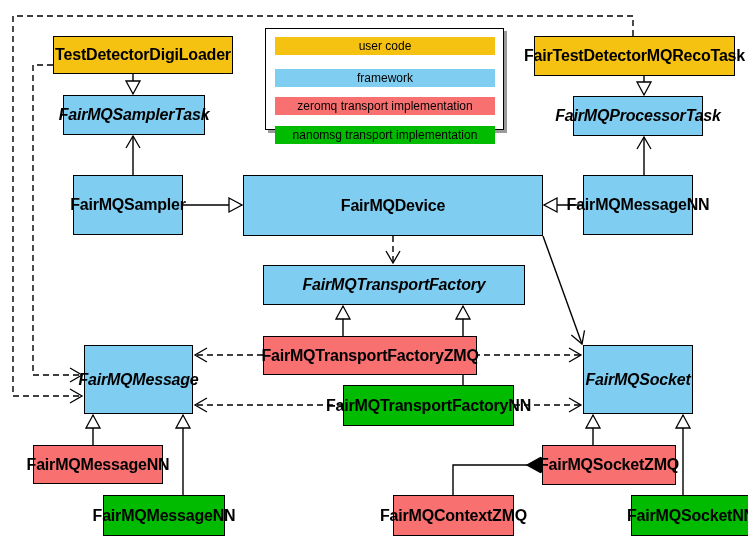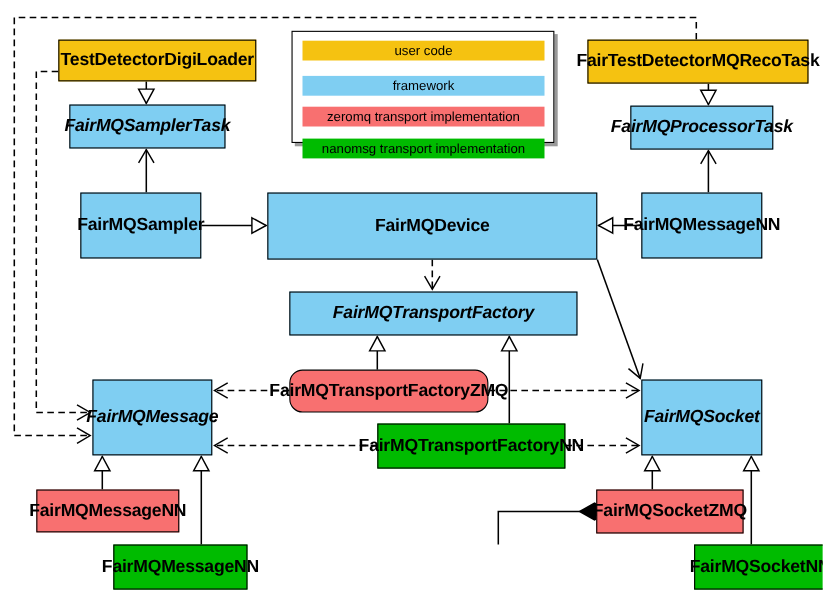--- a/index.html
+++ b/index.html
@@ -102,21 +102,21 @@
       <span>FairMQDevice</span>
     </div>
   <div class="node c-fw" style="left:583px;top:175px;width:110px;height:60px;">
       <span>FairMQMessageNN</span>
     </div>
 
   <div class="node c-fw abstract" style="left:263px;top:265px;width:262px;height:40px;">
       <span>FairMQTransportFactory</span>
     </div>
 
-  <div class="node c-zmq" style="left:263px;top:336px;width:181px;height:39px;border-radius:12px;">
+  <div class="node c-zmq" style="left:263px;top:336px;width:214px;height:39px;">
       <span>FairMQTransportFactoryZMQ</span>
     </div>
   <div class="node c-nn" style="left:343px;top:385px;width:171px;height:41px;">
       <span>FairMQTransportFactoryNN</span>
     </div>
 
   <div class="node c-fw abstract" style="left:84px;top:345px;width:109px;height:69px;">
       <span>FairMQMessage</span>
     </div>
   <div class="node c-fw abstract" style="left:583px;top:345px;width:110px;height:69px;">
@@ -126,17 +126,20 @@
   <div class="node c-zmq" style="left:33px;top:445px;width:130px;height:39px;">
       <span>FairMQMessageNN</span>
     </div>
   <div class="node c-nn" style="left:103px;top:495px;width:122px;height:41px;">
       <span>FairMQMessageNN</span>
     </div>
 
   <div class="node c-zmq" style="left:542px;top:445px;width:134px;height:40px;">
       <span>FairMQSocketZMQ</span>
     </div>
+  <div class="node c-zmq" style="left:393px;top:495px;width:121px;height:41px;">
+      <span>FairMQContextZMQ</span>
+    </div>
   <div class="node c-nn" style="left:603px;top:495px;width:120px;height:41px;margin-left:28px;">
       <span>FairMQSocketNN</span>
     </div>
 
 </div>
 
 </body></html>

